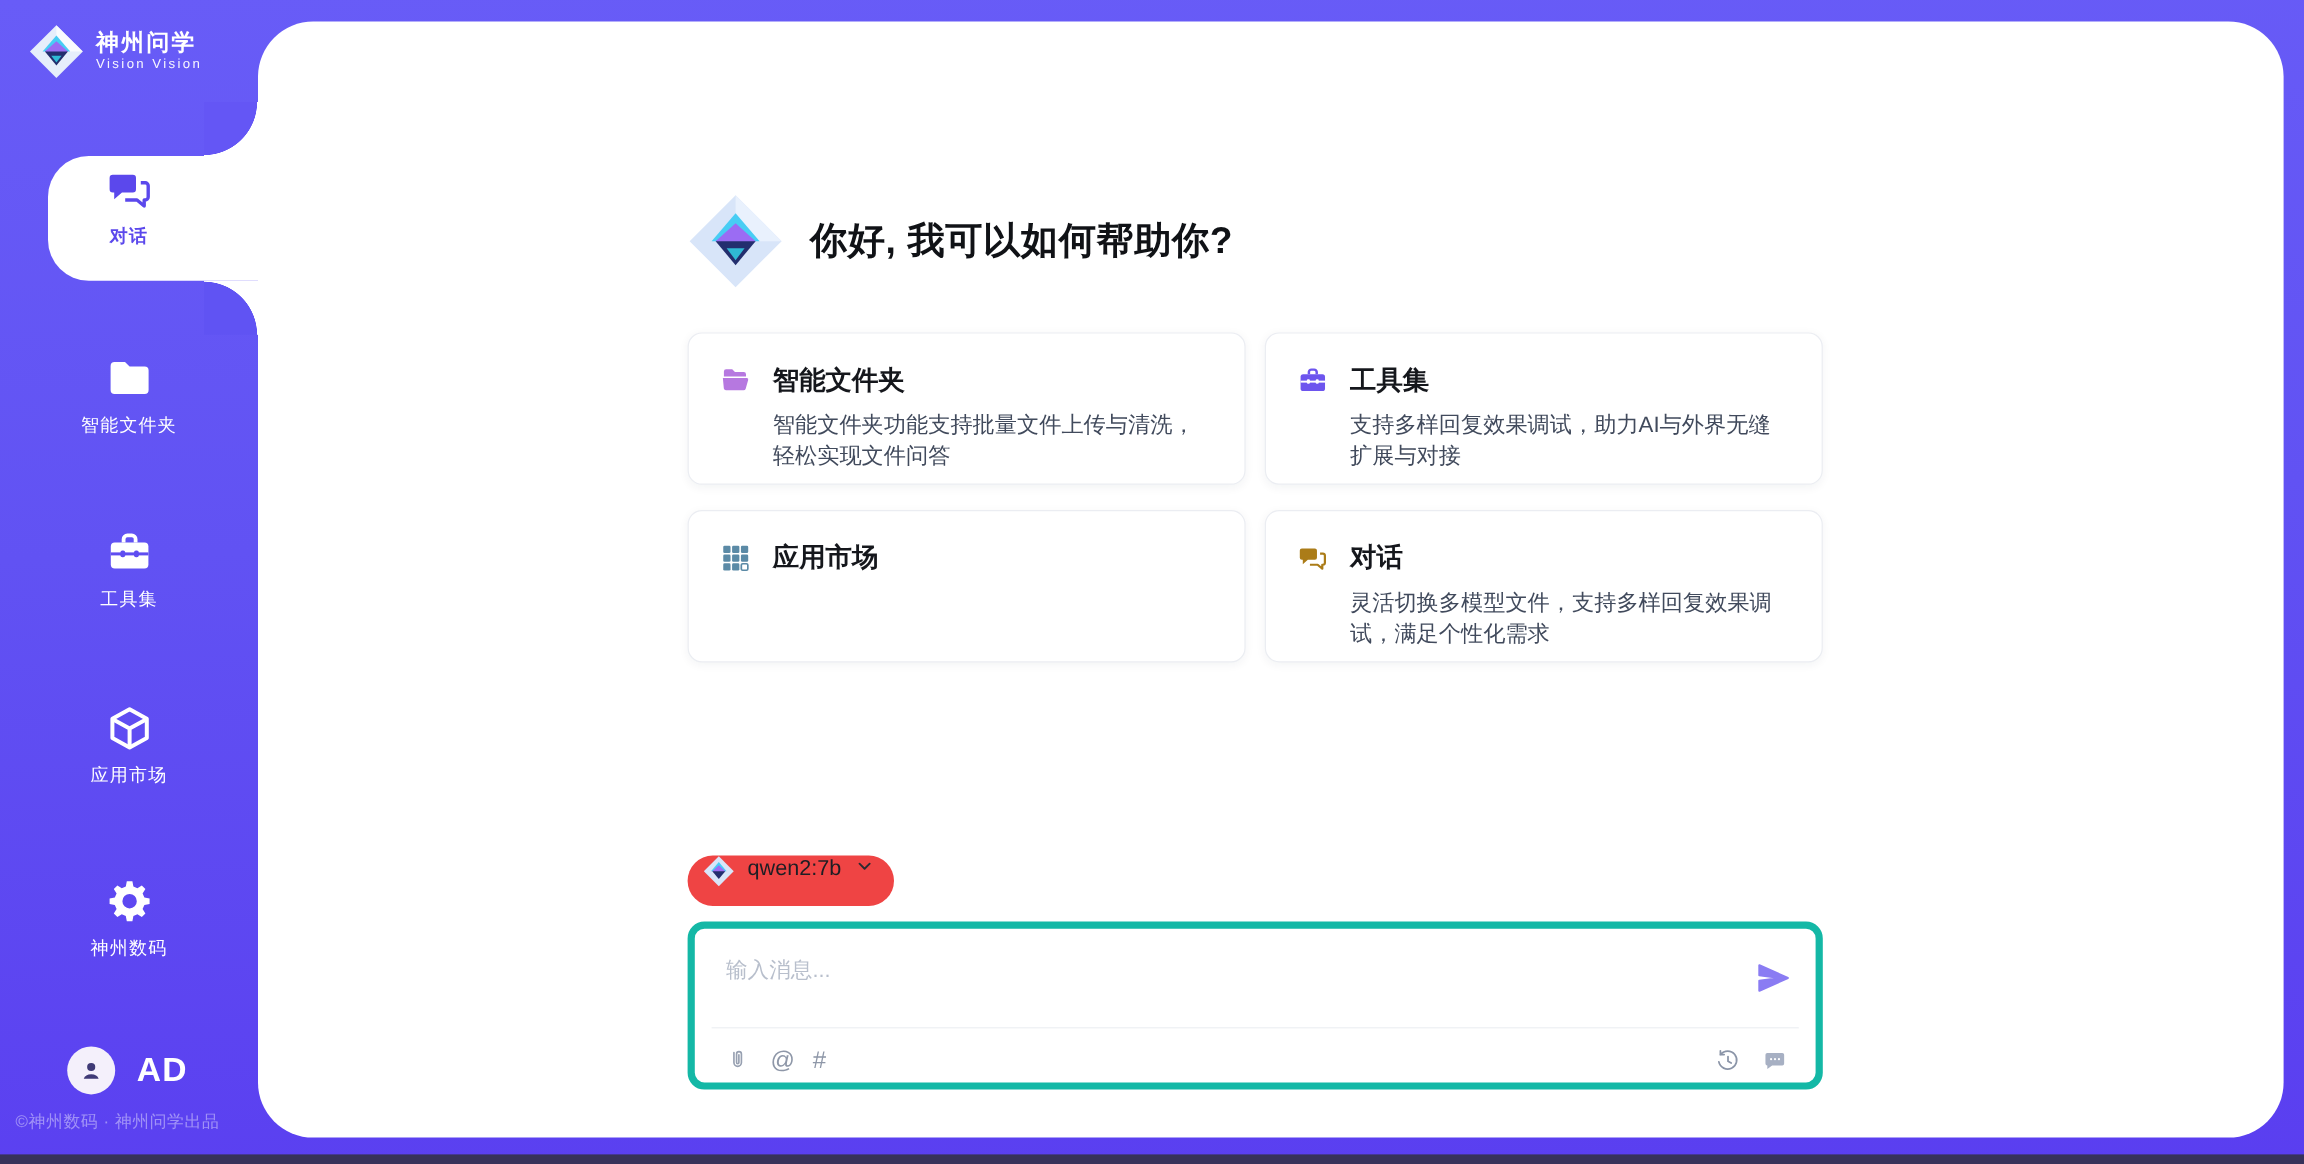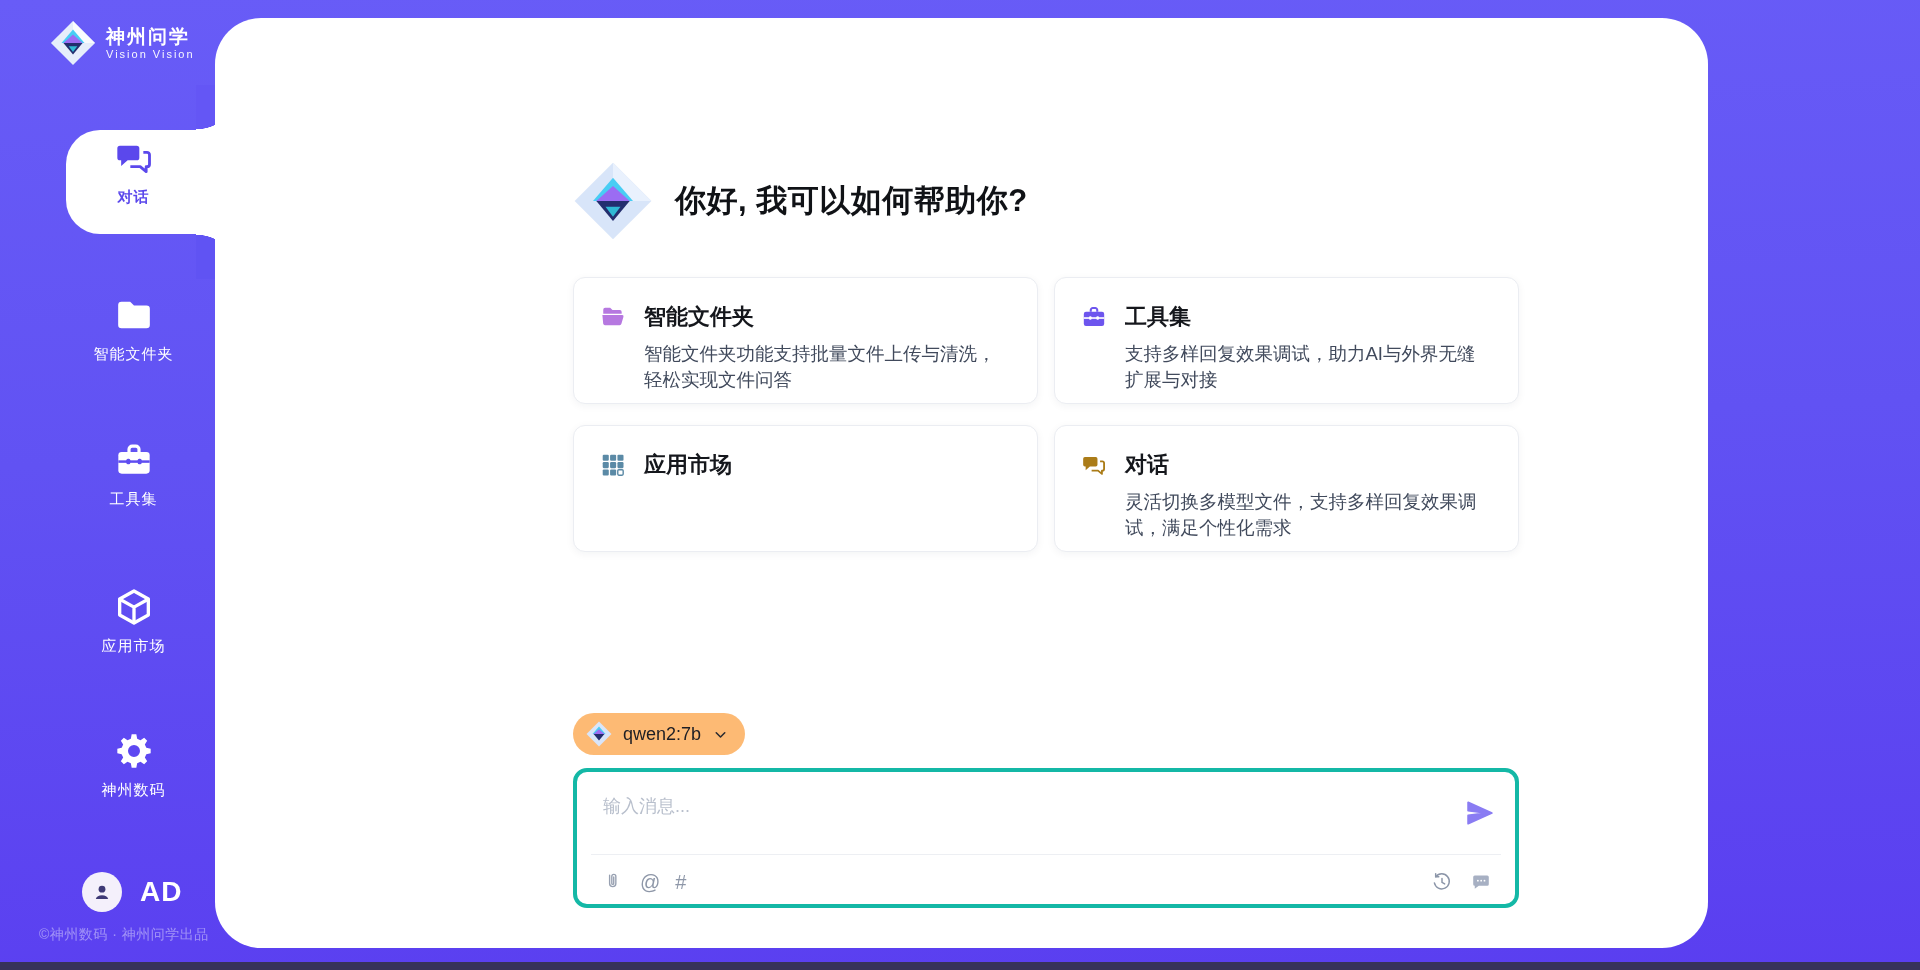--- a/index.html
+++ b/index.html
@@ -1,21 +1,21 @@
 <!DOCTYPE html>
 <html><head>
 <meta charset="utf-8">
 <style>
   html,body{margin:0;padding:0;}
   body{font-family:"Liberation Sans","DejaVu Sans",sans-serif;}
   .stage{position:relative;width:1920px;height:970px;overflow:hidden;
     background:linear-gradient(178deg,#685cf7 0%,#6152f3 45%,#5a3ef0 100%);}
 
   
-  .sidebar{position:absolute;left:0;top:0;width:215px;height:708px;margin-left:26px;}
+  .sidebar{position:absolute;left:0;top:0;width:215px;height:708px;}
   .brand{position:absolute;top:20px;left:24px;display:flex;align-items:center;gap:10px;}
   .brand svg{width:46px;height:46px;}
   .brand-name{color:#fff;font-size:19px;font-weight:700;letter-spacing:2px;line-height:22px;}
   .brand-subtitle{color:#fff;font-size:11px;letter-spacing:2px;opacity:.95;}
 
   .tab-curve{position:absolute;left:170px;width:45px;height:45px;}
   .tab-curve.top{top:85px;background:radial-gradient(circle at 0 0,#6456f5 0,#6456f5 44px,#ffffff 44.5px);}
   .tab-curve.bottom{top:234px;background:radial-gradient(circle at 0 100%,#6053f3 0,#6053f3 44px,#ffffff 44.5px);}
   .tab-bubble{position:absolute;left:40px;top:130px;width:175px;height:104px;background:#fff;border-radius:34px 0 0 34px;}
 
@@ -27,42 +27,42 @@
   .nav-chat{top:138px;} .nav-folder{top:295px;} .nav-toolbox{top:440px;}
   .nav-cube{top:587px;} .nav-gear{top:731px;}
 
   .user-row{position:absolute;top:872px;left:56px;display:flex;align-items:center;gap:18px;cursor:pointer;}
   .avatar{width:40px;height:40px;border-radius:50%;background:#f4f0fb;display:flex;align-items:center;justify-content:center;}
   .avatar svg{width:24px;height:24px;}
   .user-name{color:#fff;font-size:28px;font-weight:700;letter-spacing:1px;}
   .sidebar-footer{position:absolute;top:926px;left:13px;color:rgba(255,255,255,.42);font-size:14px;letter-spacing:.5px;white-space:nowrap;}
 
   
-  .panel{position:absolute;left:215px;top:18px;width:1493px;height:930px;background:#ffffff;border-radius:46px;}
+  .panel{position:absolute;left:215px;top:18px;width:1688px;height:930px;background:#ffffff;border-radius:46px;}
 
   .greeting{position:absolute;left:358px;top:143px;display:flex;align-items:center;gap:22px;}
   .greeting svg{width:80px;height:80px;}
   .greeting h1{margin:0;font-size:31px;font-weight:800;color:#101216;letter-spacing:.5px;}
 
   .cards{position:absolute;left:358px;top:259px;width:946px;display:grid;grid-template-columns:1fr 1fr;gap:21px 16px;}
   .card{background:#fff;border:1px solid #ebedf2;border-radius:12px;height:127px;box-sizing:border-box;
     padding:24px 26px;box-shadow:0 2px 8px rgba(25,30,60,.05);cursor:pointer;}
   .card-head{display:flex;align-items:center;gap:18px;}
   .card-icon{width:26px;height:26px;display:flex;align-items:center;justify-content:center;}
   .card-icon svg{width:26px;height:26px;display:block;}
   .card-title{font-size:22px;font-weight:700;color:#15171c;}
   .card-desc{margin:9px 0 0 44px;font-size:18.5px;line-height:26px;color:#414a5c;}
 
-  .model-pill{position:absolute;left:358px;top:695px;height:42px;border-radius:21px;background:#fdba74;
-    display:flex;align-items:center;gap:11px;padding:0 16px 0 13px;width:fit-content;cursor:pointer;}
+  .model-pill{position:absolute;left:358px;top:695px;height:42px;border-radius:21px;background:#ef4444;
+    display:flex;gap:11px;padding:0 16px 0 13px;width:fit-content;cursor:pointer;}
   .model-pill svg.diamond{width:26px;height:26px;}
   .model-name{font-size:18px;color:#1d1e24;font-weight:500;}
   .chevron{width:17px;height:17px;}
 
-  .composer{position:absolute;left:358px;top:750px;width:946px;height:140px;border:4px solid #14b8a6;
+  .composer{position:absolute;left:358px;top:750px;width:946px;height:140px;border:6px solid #14b8a6;
     border-radius:14px;background:#fff;box-sizing:border-box;}
   .composer-input{position:absolute;left:24px;top:14px;width:830px;height:38px;border:none;outline:none;
     font-size:18px;color:#222;background:transparent;font-family:inherit;}
   .composer-input::placeholder{color:#b8bfcc;}
   .send-button{position:absolute;right:18px;top:25px;width:34px;height:34px;background:none;border:none;cursor:pointer;padding:0;}
   .send-button svg{width:30px;height:30px;}
   .composer-divider{position:absolute;left:14px;right:14px;top:82px;height:1px;background:#edeff3;}
   .composer-toolbar{position:absolute;left:24px;right:22px;top:95px;height:30px;display:flex;align-items:center;gap:15px;}
   .tb-icon{width:24px;height:24px;display:flex;align-items:center;justify-content:center;cursor:pointer;background:none;border:none;padding:0;}
   .tb-glyph{font-size:20px;color:#8e97a8;cursor:pointer;line-height:24px;}

